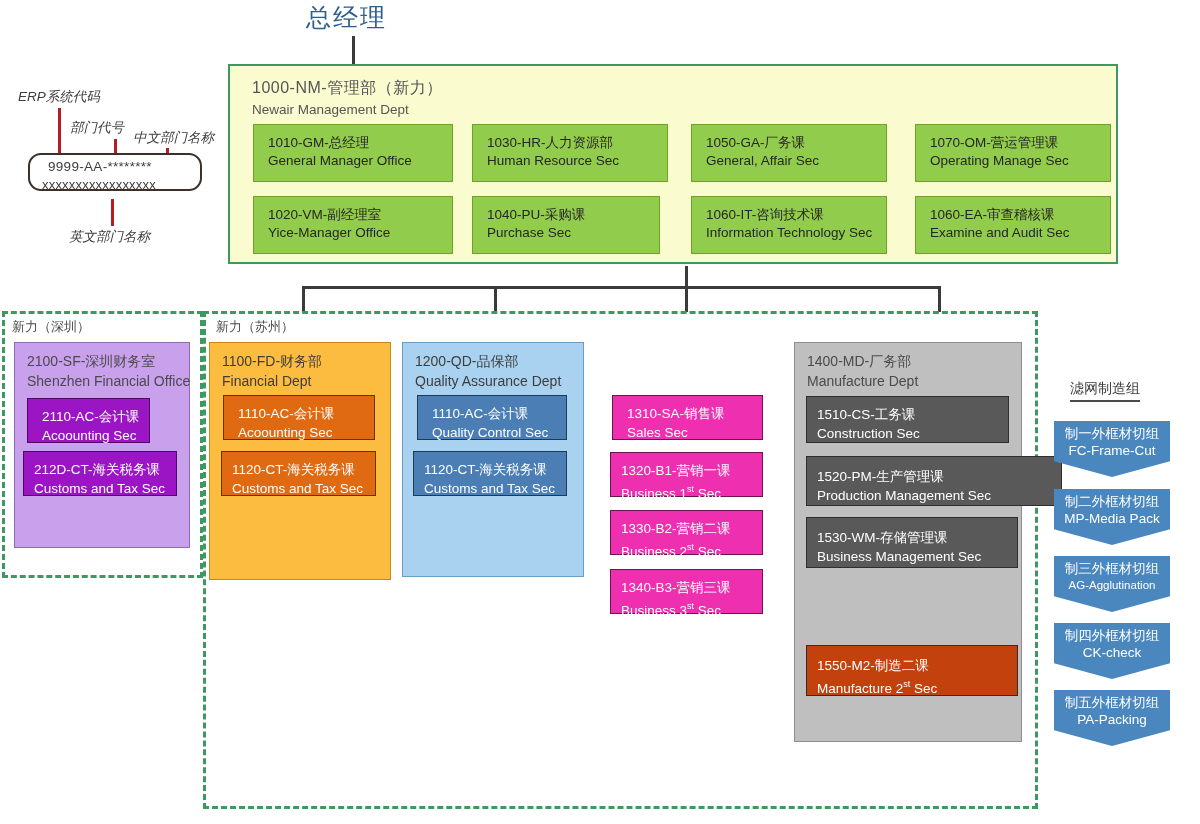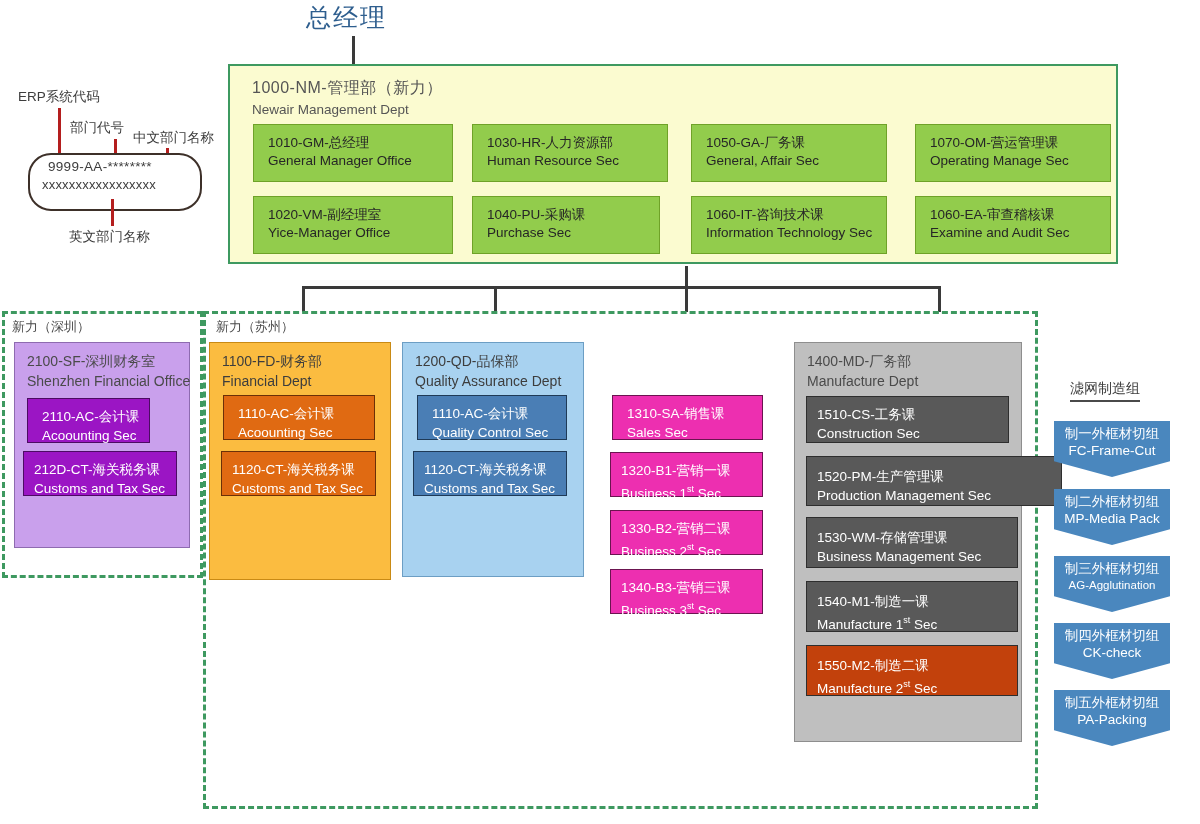--- a/index.html
+++ b/index.html
@@ -18,26 +18,26 @@
 
   
   .gm-title{
     left:306px;top:0px;width:200px;
     font-size:25px;color:#2E5E8E;letter-spacing:2px;
     line-height:34px;
   }
   .gm-stem{left:352px;top:36px;width:3px;height:32px;background:#3a3a3a;}
 
   
-  .legend-label{font-size:13.5px;color:#3d3d3d;white-space:nowrap;}
+  .legend-label{font-size:13.5px;color:#3d3d3d;white-space:nowrap;font-style:italic;}
   .legend-leader{background:#b41e1e;}
 
   .legend-capsule{
-    left:28px;top:153px;width:174px;height:58px;
-    border:2.5px solid #3d3029;border-radius:23px;background:#fff;
+    left:28px;top:153px;width:174px;height:38px;
+    border:2.5px solid #3d3029;border-radius:13px;background:#fff;
     box-sizing:border-box;
   }
   .legend-capsule .l1{
     position:absolute;left:18px;top:4px;font-size:13.5px;color:#3d3d3d;
     letter-spacing:.3px;white-space:nowrap;
   }
   .legend-capsule .l2{
     position:absolute;left:12px;top:22px;font-size:13px;color:#3d3d3d;
     letter-spacing:.2px;white-space:nowrap;
   }
@@ -243,24 +243,20 @@
     <div class="en">Construction Sec</div>
   </div>
   <div class="scard" style="left:806px;top:456px;width:256px;height:50px;background:#595959;border:1.5px solid #2E2E2E;color:#fff;padding-left:10px;padding-top:10px;">
     <div class="cn">1520-PM-生产管理课</div>
     <div class="en">Production Management Sec</div>
   </div>
   <div class="scard" style="left:806px;top:517px;width:212px;height:51px;background:#595959;border:1.5px solid #2E2E2E;color:#fff;padding-left:10px;padding-top:10px;">
     <div class="cn">1530-WM-存储管理课</div>
     <div class="en">Business Management Sec</div>
   </div>
-  <div class="scard" style="left:806px;top:581px;width:212px;height:51px;background:#595959;border:1.5px solid #2E2E2E;color:#fff;padding-left:10px;padding-top:10px;">
-    <div class="cn">1540-M1-制造一课</div>
-    <div class="en"><span>Manufacture 1</span><sup>st</sup><span> Sec</span></div>
-  </div>
   <div class="scard" style="left:806px;top:645px;width:212px;height:51px;background:#c2410c;border:1.5px solid #2E2E2E;color:#fff;padding-left:10px;padding-top:10px;">
     <div class="cn">1550-M2-制造二课</div>
     <div class="en"><span>Manufacture 2</span><sup>st</sup><span> Sec</span></div>
   </div>
 
   <div class="banner-group-title">滤网制造组</div>
 
   <div class="banner" style="left:1054px;top:421px;">
     <span class="cn">制一外框材切组</span>
     <span class="en">FC-Frame-Cut</span>

